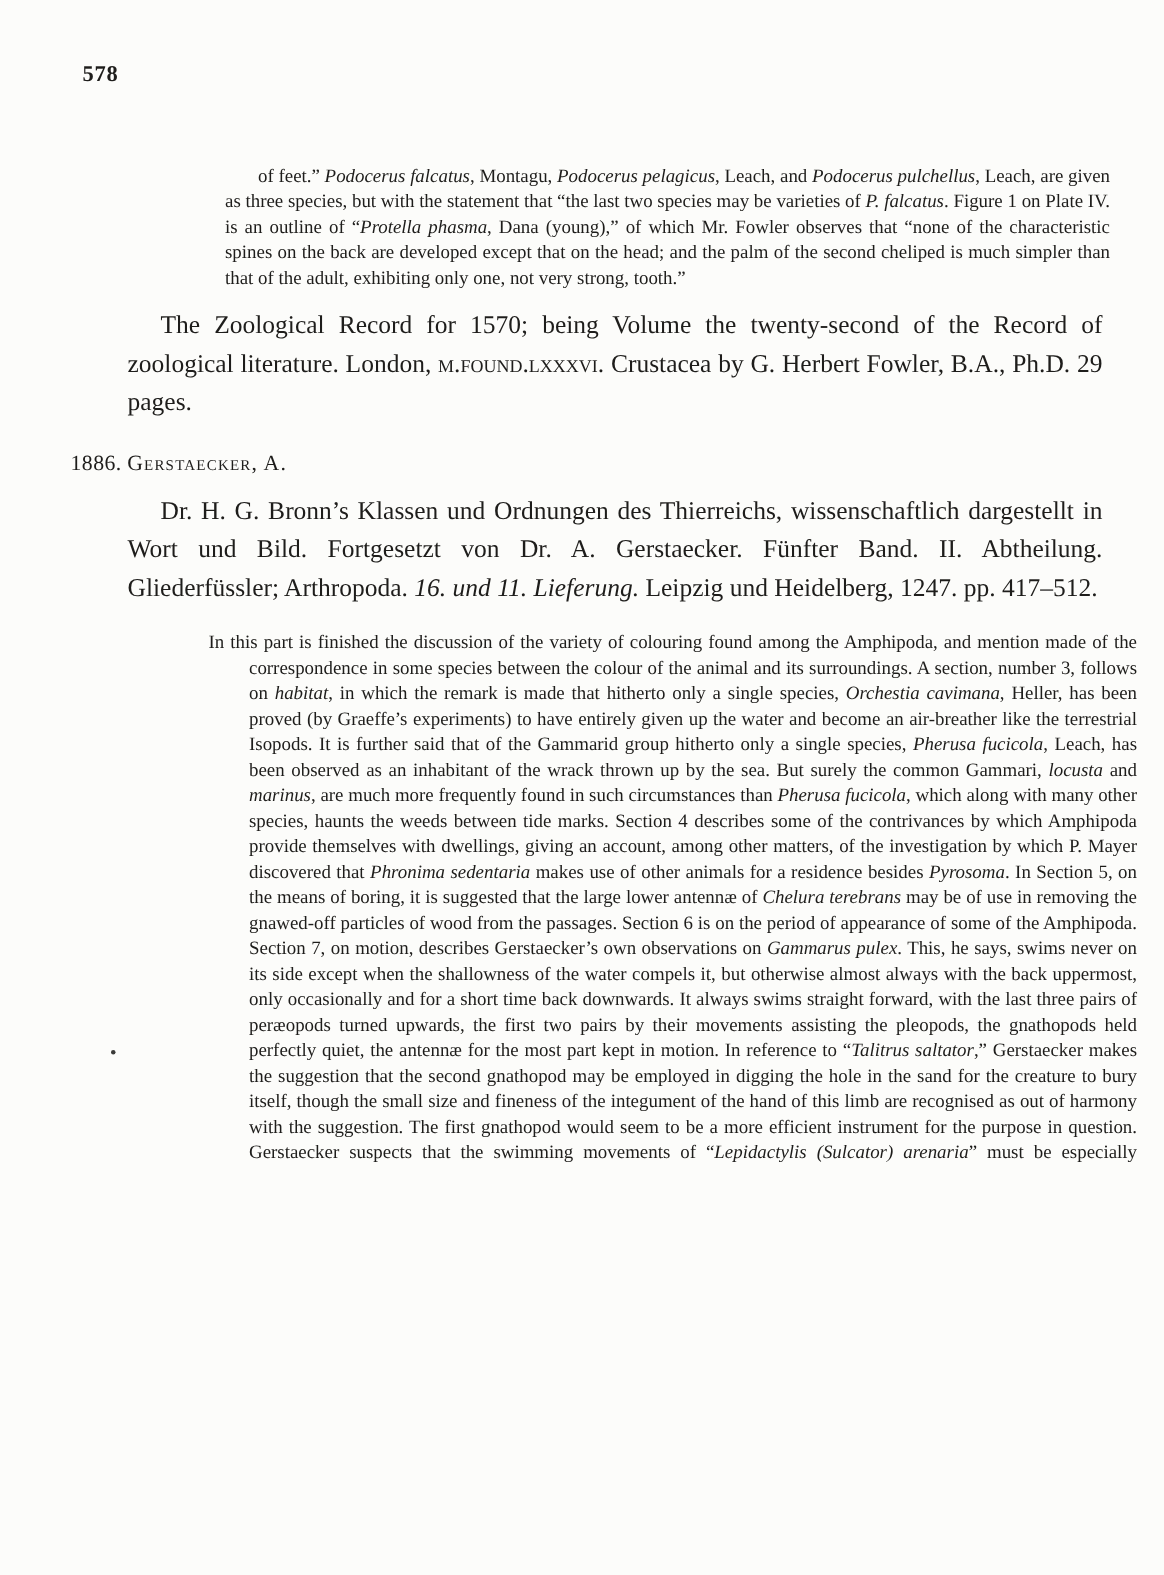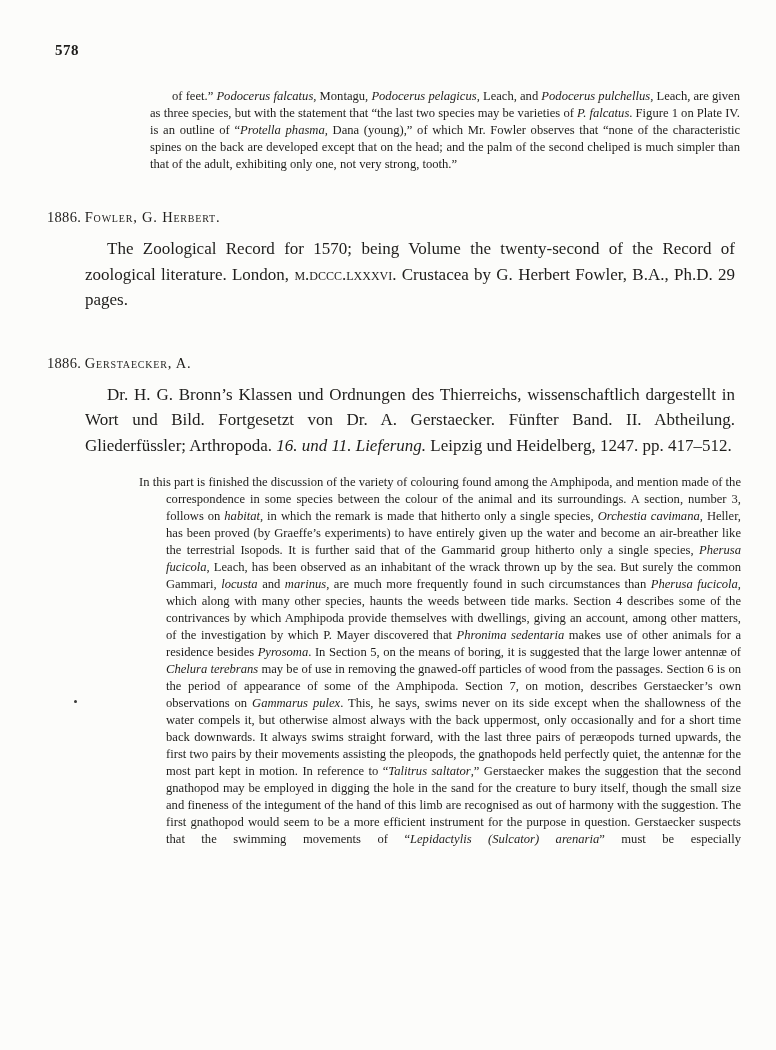--- a/index.html
+++ b/index.html
@@ -13,21 +13,21 @@
     height: 1050px;
     margin: 0 auto;
     background: #fcfcfa;
     color: #1e1d1b;
     font-family: "Liberation Serif", "DejaVu Serif", serif;
     overflow: hidden;
     box-sizing: border-box;
   }
   .running-head {
     position: relative;
-    padding-top: 44px;
+    padding-top: 65px;
     height: 18px;
   }
   .page-num {
     position: absolute;
     left: 55px;
     top: 42px;
     font-weight: 700;
     font-size: 15px;
     letter-spacing: 0.5px;
   }
@@ -46,38 +46,38 @@
   .continuation-note {
     margin: 26px 36px 5px 150px;
     text-indent: 22px;
   }
   .entry-head {
     margin: 36px 0 0 47px;
     font-size: 14.5px;
     font-weight: 400;
   }
   .entry-head.second {
-    margin-top: 42px;
+    margin-top: 20px;
   }
   .entry-year {
     letter-spacing: 0.3px;
   }
   .entry-author {
     font-variant: small-caps;
     letter-spacing: 0.8px;
   }
   .entry-body {
     margin: 10px 41px 0 85px;
     font-size: 17px;
     line-height: 25.5px;
     text-align: justify;
     text-indent: 22px;
   }
   .entry-note {
-    margin: 16px 35px 0 166px;
+    margin: 16px 18px 0 166px;
     text-indent: -27px;
     text-align-last: justify;
   }
   .it { font-style: italic; }
   .sc { font-variant: small-caps; }
   .speck {
     position: absolute;
     left: 74px;
     top: 700px;
     width: 3px;
@@ -91,25 +91,21 @@
 
 <div class="page">
 
   <header class="running-head">
     <span class="page-num">578</span>
   </header>
 
   <p class="note continuation-note"><span>of feet.” </span><span class="it">Podocerus falcatus</span><span>, Montagu, </span><span class="it">Podocerus pelagicus</span><span>, Leach, and </span><span class="it">Podocerus pulchellus</span><span>, Leach, are given as three species, but with the statement that “the last two species may be varieties of </span><span class="it">P. falcatus</span><span>. Figure 1 on Plate IV. is an outline of “</span><span class="it">Protella phasma</span><span>, Dana (young),” of which Mr. Fowler observes that “none of the characteristic spines on the back are developed except that on the head; and the palm of the second cheliped is much simpler than that of the adult, exhibiting only one, not very strong, tooth.”</span></p>
 
   <section>
-    <h3 class="entry-head">
-      <span class="entry-year">1886.</span>
-      <span class="entry-author">Fowler, G. Herbert.</span>
-    </h3>
-    <p class="entry-body"><span>The Zoological Record for 1570; being Volume the twenty-second of the Record of zoological literature. London, </span><span class="sc">m.dccc.lxxxvi</span><span>. Crustacea by G. Herbert Fowler, B.A., Ph.D. 29 pages.</span></p>
+    <p class="entry-body"><span>The Zoological Record for 1570; being Volume the twenty-second of the Record of zoological literature. London, </span><span class="sc">m.found.lxxxvi</span><span>. Crustacea by G. Herbert Fowler, B.A., Ph.D. 29 pages.</span></p>
   </section>
 
   <section>
     <h3 class="entry-head second">
       <span class="entry-year">1886.</span>
       <span class="entry-author">Gerstaecker, A.</span>
     </h3>
     <p class="entry-body"><span>Dr. H. G. Bronn’s Klassen und Ordnungen des Thierreichs, wissenschaftlich dargestellt in Wort und Bild. Fortgesetzt von Dr. A. Gerstaecker. Fünfter Band. II. Abtheilung. Gliederfüssler; Arthropoda. </span><span class="it">16. und 11. Lieferung.</span><span> Leipzig und Heidelberg, 1247. pp. 417–512.</span></p>
     <p class="note entry-note"><span>In this part is finished the discussion of the variety of colouring found among the Amphipoda, and mention made of the correspondence in some species between the colour of the animal and its surroundings. A section, number 3, follows on </span><span class="it">habitat</span><span>, in which the remark is made that hitherto only a single species, </span><span class="it">Orchestia cavimana</span><span>, Heller, has been proved (by Graeffe’s experiments) to have entirely given up the water and become an air-breather like the terrestrial Isopods. It is further said that of the Gammarid group hitherto only a single species, </span><span class="it">Pherusa fucicola</span><span>, Leach, has been observed as an inhabitant of the wrack thrown up by the sea. But surely the common Gammari, </span><span class="it">locusta</span><span> and </span><span class="it">marinus</span><span>, are much more frequently found in such circumstances than </span><span class="it">Pherusa fucicola</span><span>, which along with many other species, haunts the weeds between tide marks. Section 4 describes some of the contrivances by which Amphipoda provide themselves with dwellings, giving an account, among other matters, of the investigation by which P. Mayer discovered that </span><span class="it">Phronima sedentaria</span><span> makes use of other animals for a residence besides </span><span class="it">Pyrosoma</span><span>. In Section 5, on the means of boring, it is suggested that the large lower antennæ of </span><span class="it">Chelura terebrans</span><span> may be of use in removing the gnawed-off particles of wood from the passages. Section 6 is on the period of appearance of some of the Amphipoda. Section 7, on motion, describes Gerstaecker’s own observations on </span><span class="it">Gammarus pulex</span><span>. This, he says, swims never on its side except when the shallowness of the water compels it, but otherwise almost always with the back uppermost, only occasionally and for a short time back downwards. It always swims straight forward, with the last three pairs of peræopods turned upwards, the first two pairs by their movements assisting the pleopods, the gnathopods held perfectly quiet, the antennæ for the most part kept in motion. In reference to “</span><span class="it">Talitrus saltator</span><span>,” Gerstaecker makes the suggestion that the second gnathopod may be employed in digging the hole in the sand for the creature to bury itself, though the small size and fineness of the integument of the hand of this limb are recognised as out of harmony with the suggestion. The first gnathopod would seem to be a more efficient instrument for the purpose in question. Gerstaecker suspects that the swimming movements of “</span><span class="it">Lepidactylis (Sulcator) arenaria</span><span>” must be especially</span></p>
   </section>

